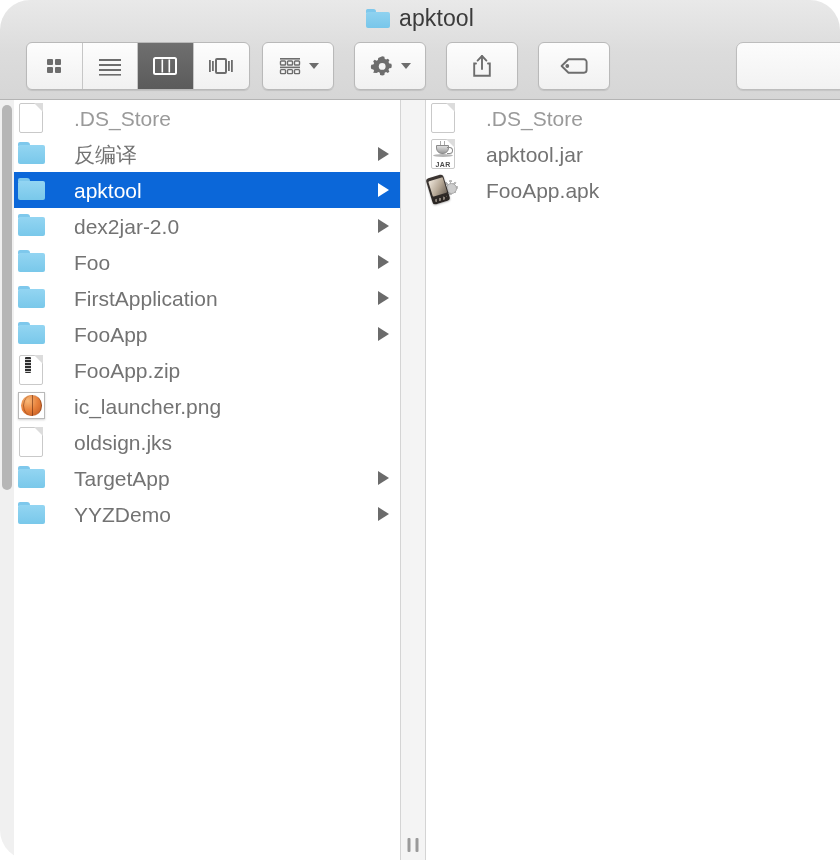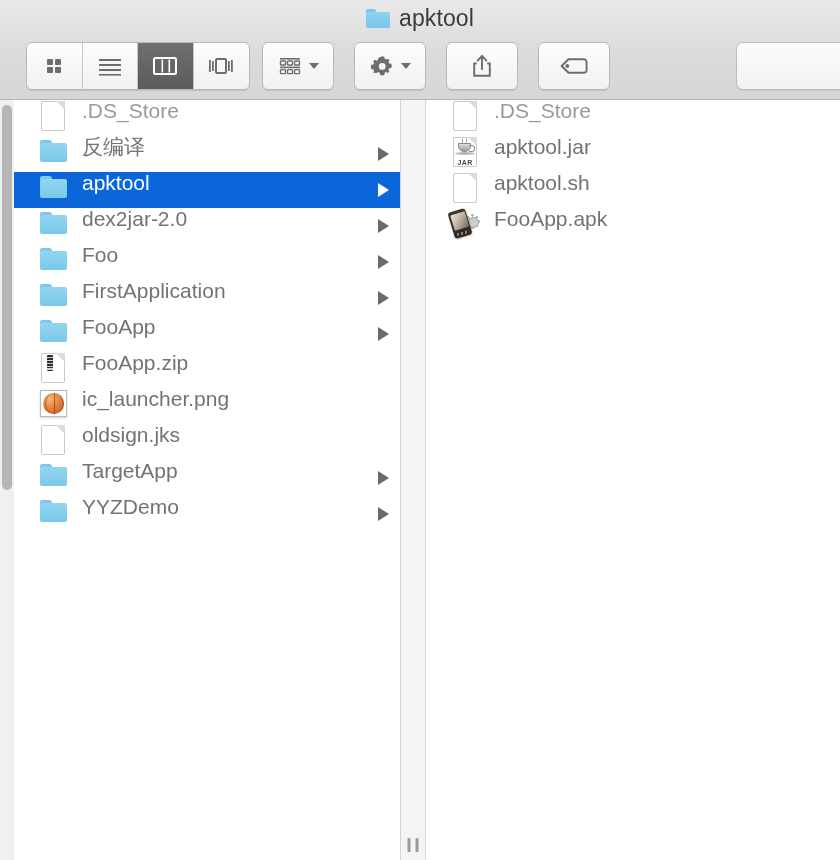--- a/index.html
+++ b/index.html
@@ -11,20 +11,21 @@
     font-family: "Liberation Sans", "DejaVu Sans", sans-serif;
     background: #ffffff;
     -webkit-font-smoothing: antialiased;
   }
 
   .window {
     position: relative;
     width: 840px;
     height: 860px;
     overflow: hidden;
+    border-radius: 30px;
   }
 
   
   .chrome {
     position: absolute;
     top: 0; left: 0;
     width: 840px;
     height: 100px;
     background: linear-gradient(to bottom, #e9e9e9 0%, #dcdcdc 52%, #d6d6d6 100%);
     border-bottom: 1px solid #b4b4b4;
@@ -191,23 +192,24 @@
     width: 10px;
     height: 385px;
     background: #b6b6b6;
     border-radius: 5px;
   }
 
   
   .row {
     height: 36px;
     display: flex;
-    padding-left: 24px;
+    align-items: center;
+    padding-left: 2px;
     padding-right: 8px;
-    gap: 14px;
+    gap: 28px;
     position: relative;
   }
   .row.selected { background: #0b67d9; }
 
   .row-label {
     font-size: 21px;
     color: #737373;
     white-space: nowrap;
     line-height: 1;
   }
@@ -624,27 +626,20 @@
             <span class="sheet"></span>
             <span class="fold"></span>
             <span class="steam"></span>
             <span class="cup"></span>
             <span class="saucer"></span>
             <span class="cap">JAR</span>
           </span>
           <span class="row-label">apktool.jar</span>
         </div>
         <div class="row">
-          <span class="ico ico-doc">
-            <span class="sheet"></span>
-            <span class="fold"></span>
-          </span>
-          <span class="row-label">apktool.sh</span>
-        </div>
-        <div class="row">
           <span class="ico ico-apk">
             <span class="gear"></span>
             <span class="device">
               <span class="screen"></span>
               <span class="keys"></span>
             </span>
           </span>
           <span class="row-label">FooApp.apk</span>
         </div>
       </div>

